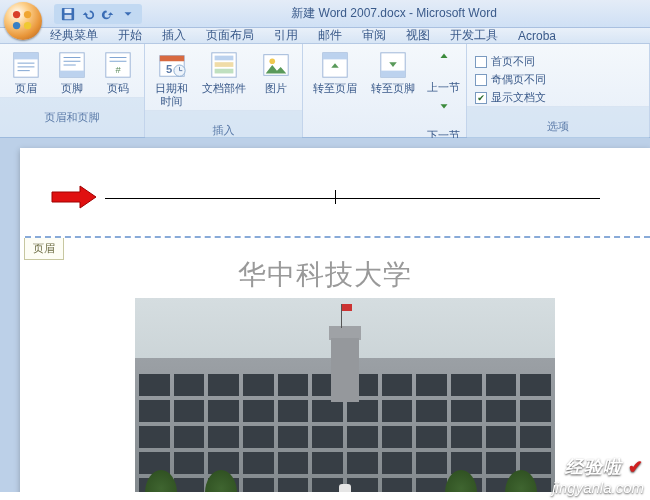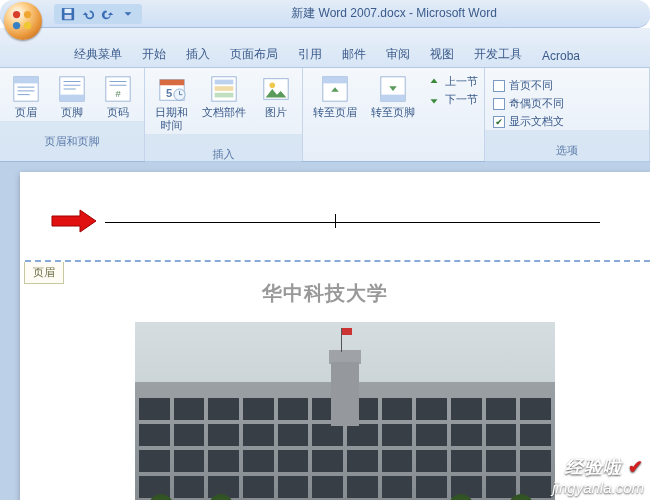--- a/index.html
+++ b/index.html
@@ -1,56 +1,56 @@
 <!DOCTYPE html>
 <html><head>
 <meta charset="utf-8">
 <style>
 * { margin: 0; padding: 0; box-sizing: border-box; font-family: "Microsoft YaHei", "SimSun", sans-serif; }
 body { width: 650px; height: 500px; background: #fff; overflow: hidden; position: relative; }
 
 
-.title-bar { height: 28px; background: linear-gradient(#e4ecf7,#cfe0f5); display: flex; align-items: center; padding: 2px 4px; border-bottom: 1px solid #a9c0e0; border-radius: 13px; }
+.title-bar { height: 28px; background: linear-gradient(#e4ecf7,#cfe0f5); display: flex; align-items: center; padding: 2px 4px; border-bottom: 1px solid #a9c0e0; }
 .office-btn { width: 38px; height: 38px; border-radius: 50%; background: radial-gradient(circle at 35% 30%, #fff 0%, #fdd08a 30%, #e89538 65%, #a8571c 100%); position: absolute; left: 4px; top: 2px; z-index: 20; box-shadow: 0 1px 2px rgba(0,0,0,0.4); display:flex; align-items:center; justify-content:center; }
 .office-btn svg { width:22px; height:22px; }
 .qat { display: flex; gap: 4px; margin-left: 50px; align-items: center; background:#c2d9f2; border-radius:3px; padding:2px 6px; }
 .qat-item { width: 16px; height: 16px; display: flex; align-items: center; justify-content: center; }
 .qat-item svg { width: 14px; height: 14px; }
 .title-text { flex: 1; text-align: center; font-size: 12px; color: #3a5a8a; }
 
 
-.tabs { height: 40px; background: linear-gradient(#e9f0f9,#d7e5f5); display: flex; align-items: flex-end; padding-left: 64px; border-bottom: 1px solid #b5c9e4; gap:0; }
+.tabs { height: 16px; background: linear-gradient(#e9f0f9,#d7e5f5); display: flex; align-items: center; padding-left: 40px; border-bottom: 1px solid #b5c9e4; gap:0; }
 .tab { padding: 4px 10px 4px; font-size: 12px; color: #3a5a8a; cursor: pointer; }
 
 
 .ribbon { height: 94px; background: linear-gradient(#f4f8fc,#e6eef8); display: flex; border-bottom: 1px solid #9dbadd; }
 .group { border-right: 1px solid #c3d4eb; display: flex; flex-direction: column; padding: 3px 4px 0 4px; }
 .group-body { flex: 1; display: flex; align-items: flex-start; gap: 2px; }
 .group-title { font-size: 11px; text-align: center; color: #5a7aa8; padding: 12px 0; background: rgba(200,220,240,0.5); margin: 0 -4px; border-top: 1px solid #d8e4f2; }
 .big-btn { display: flex; flex-direction: column; align-items: center; padding: 2px 6px; gap: 1px; cursor: pointer; border-radius: 3px; }
 .big-icon { width: 32px; height: 32px; display: flex; align-items: center; justify-content: center; }
 .big-icon svg { width: 30px; height: 30px; }
 .big-label { font-size: 11px; color: #3a5a8a; text-align: center; line-height: 13px; }
 .small-btns { display: flex; flex-direction: column; gap: 1px; padding-top: 2px; padding-left: 2px; }
-.small-btn { display: flex; align-items: center; gap: 4px; font-size: 11px; color: #3a5a8a; padding: 1px 2px; cursor: pointer; white-space: nowrap; }
+.small-btn { display: flex; align-items: center; gap: 16px; font-size: 11px; color: #3a5a8a; padding: 1px 2px; cursor: pointer; white-space: nowrap; flex-direction: column; }
 .small-btn svg { width: 14px; height: 14px; flex-shrink: 0; }
 .chk { display: flex; align-items: center; gap: 4px; font-size: 11px; color: #3a5a8a; padding: 1px 2px; white-space: nowrap; }
 .chk-box { width: 12px; height: 12px; border: 1px solid #7a9ac0; background: #fff; display: inline-flex; align-items: center; justify-content: center; font-size: 9px; color: #2a6a2a; }
 
 
 .doc-area { background: #bcd0e8; height: 354px; position: relative; overflow: hidden; }
 .page { position: absolute; left: 20px; top: 10px; width: 630px; height: 480px; background: #fff; box-shadow: 0 2px 6px rgba(0,0,0,0.25); }
 .header-zone { position: relative; height: 110px; }
 .header-line { position: absolute; left: 85px; right: 50px; top: 50px; border-bottom: 1px solid #000; }
 .cursor-tick { position: absolute; left: 50%; top: 42px; width: 1px; height: 14px; background: #000; }
 .dashed-border { position: absolute; left: 5px; right: 0; top: 88px; border-top: 2px dashed #88aad8; }
 .header-tag { position: absolute; left: 4px; top: 90px; background: #fdfdf5; border: 1px solid #c7c7a0; border-top:none; padding: 3px 8px; font-size: 11px; color: #6a6a40; }
 .arrow { position: absolute; left: 30px; top: 36px; }
 .arrow svg { width: 48px; height: 26px; }
-.doc-title { position: absolute; top: 108px; left: 0; right: 20px; text-align: center; font-size: 20px; color: #999; font-family: "SimSun", serif; letter-spacing: 1px; font-weight: bold; }
+.doc-title { position: absolute; top: 108px; left: 0; right: 20px; text-align: center; font-size: 28px; color: #999; font-family: "SimSun", serif; letter-spacing: 1px; }
 .photo-wrap { position: absolute; top: 150px; left: 115px; width: 420px; height: 230px; overflow: hidden; }
 .photo-sky { position: absolute; inset: 0; background: linear-gradient(#d5dde0 0%, #c0cacd 60%, #b2bcbd 100%); }
 .photo-bldg { position: absolute; left: 0; right: 0; top: 60px; bottom: 0; background: linear-gradient(#9ba0a5, #7d8488); }
 .window-rows { position: absolute; left: 0; right: 0; top: 72px; bottom: 24px; display: flex; flex-direction: column; gap: 4px; padding: 4px; }
 .window-row { flex: 1; display: flex; gap: 4px; }
 .win { flex: 1; background: #373e45; }
 .tower { position: absolute; left: 196px; top: 40px; width: 28px; height: 64px; background: #95989c; }
 .tower-top { position: absolute; left: 194px; top: 28px; width: 32px; height: 14px; background: #9fa2a6; }
 .flag { position: absolute; left: 206px; top: 6px; width: 1px; height: 24px; background: #555; }
 .flag::after { content: ""; position: absolute; left: 1px; top: 0; width: 10px; height: 7px; background: #c33; }

